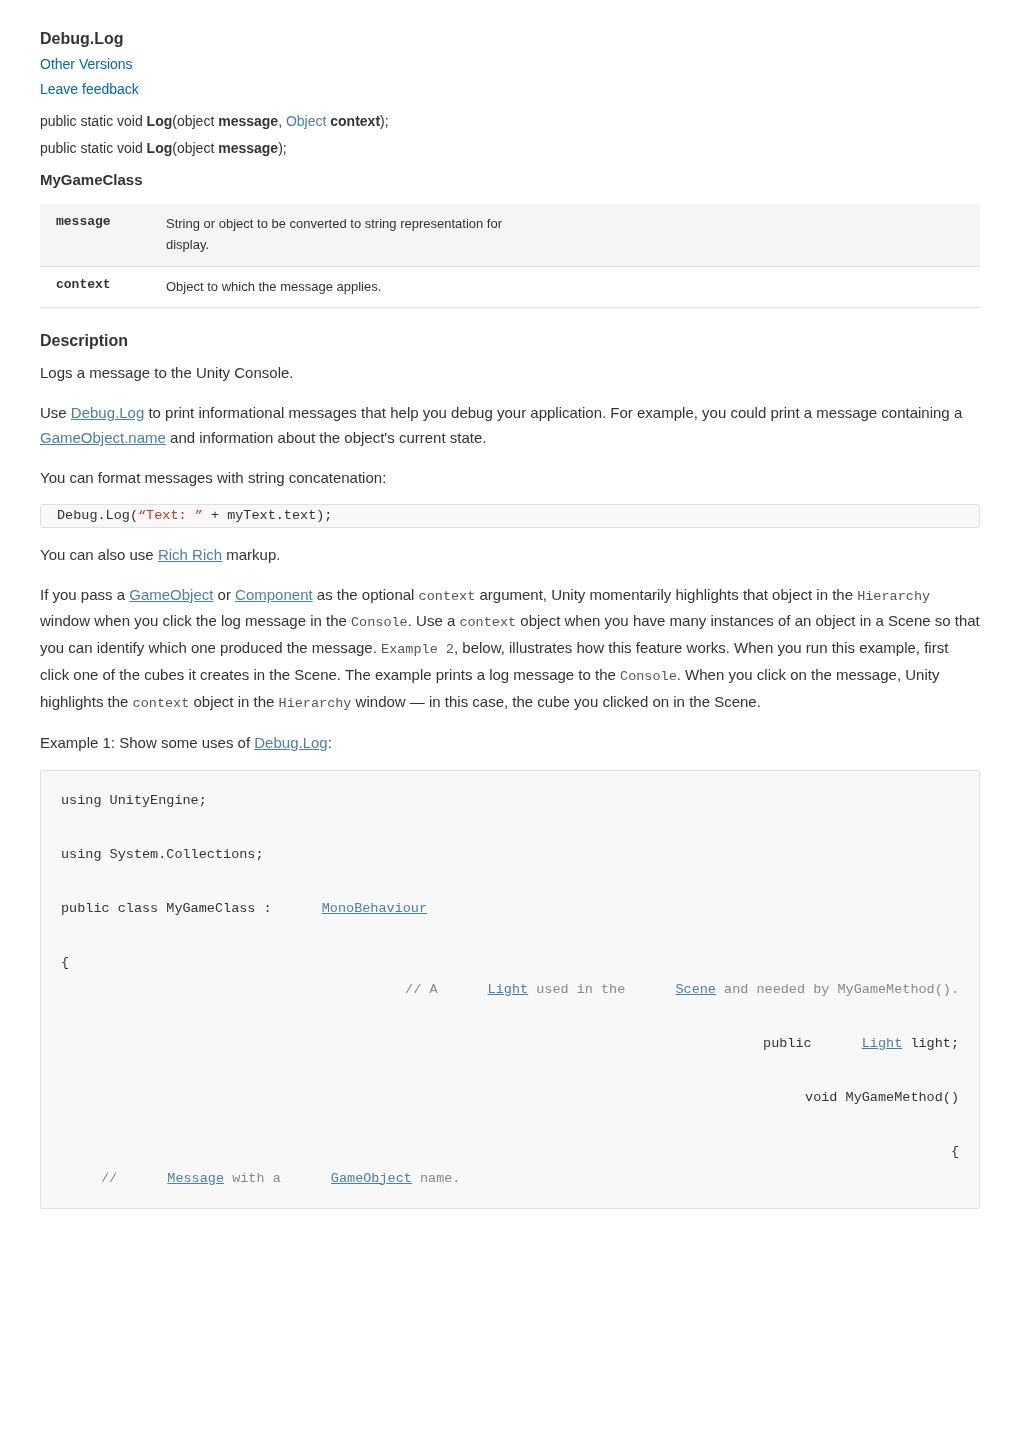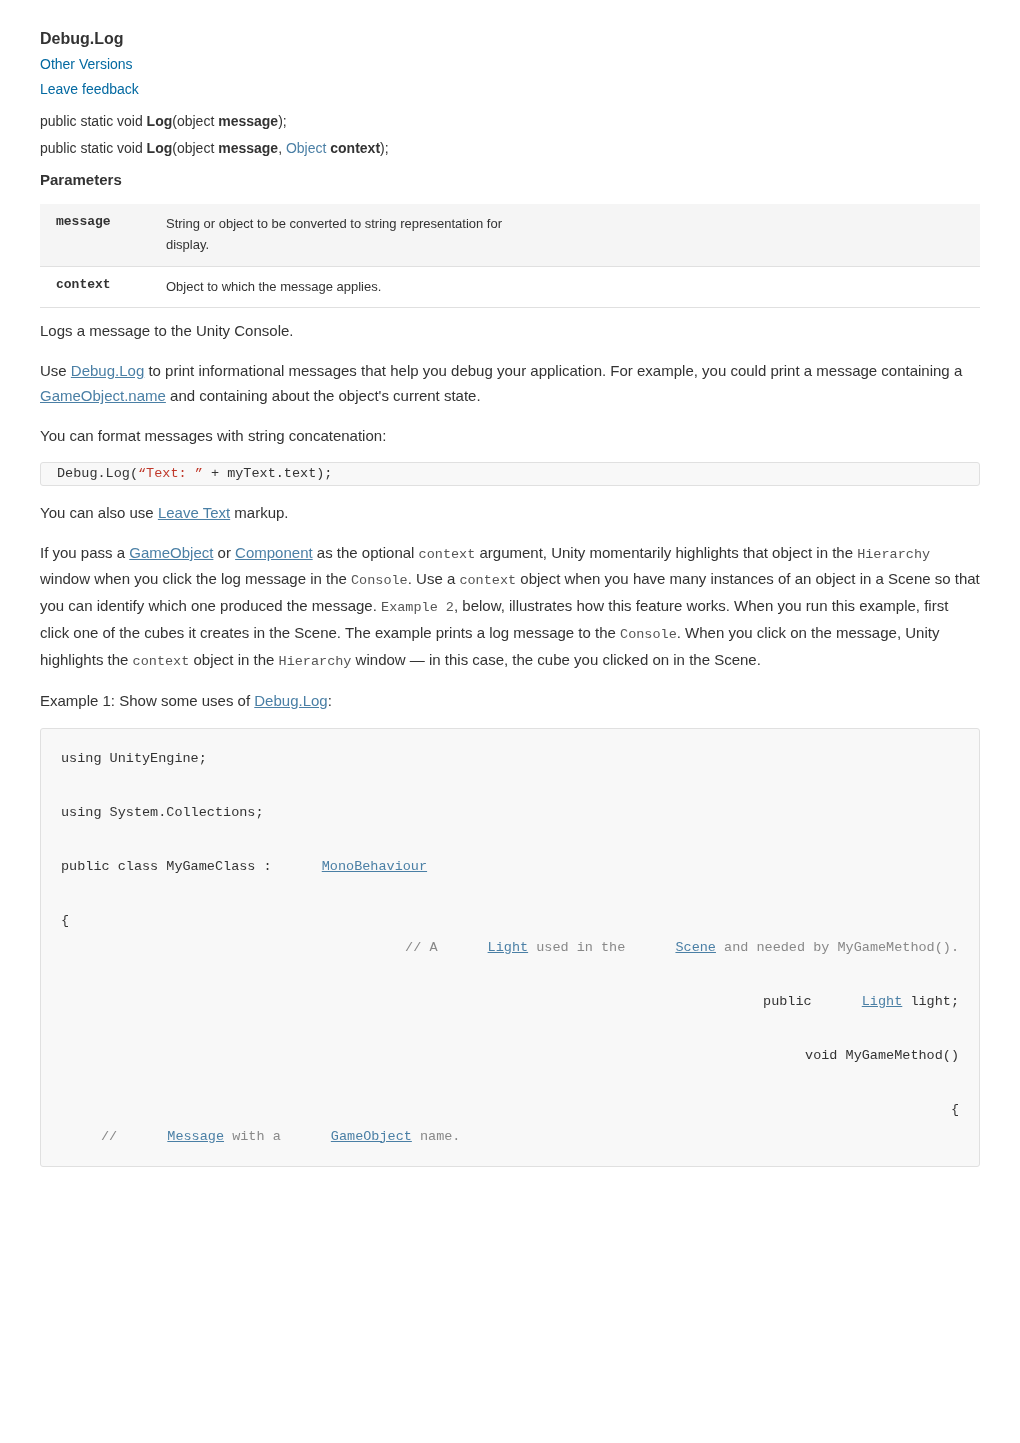--- a/index.html
+++ b/index.html
@@ -167,59 +167,60 @@
     <a href="#">Debug.Log</a>
   </div>
   <div class="subtitle-links">
     <a href="#">Other Versions</a><br>
     <a href="#">Leave feedback</a>
   </div>
 </div>
 
 <div class="signature-block" style="margin-top:6px;">
   <div>
+    <span>public static void </span><strong>Log</strong><span>(object <strong>message</strong>, <a href="#">Object</a> <strong>context</strong>);</span>
+  </div>
+  <div>
     <span>public static void </span><strong>Log</strong><span>(object <strong>message</strong>);</span>
   </div>
-  <div>
-    <span>public static void </span><strong>Log</strong><span>(object <strong>message</strong>, <a href="#">Object</a> <strong>context</strong>);</span>
-  </div>
-  <div class="params-heading">Parameters</div>
+  <div class="params-heading">MyGameClass</div>
 </div>
 
 <table class="params-table">
   <tbody>
       <tr>
     <td>message</td>
     <td>String or object to be converted to string representation for<br>display.</td>
   </tr>
   <tr>
     <td>context</td>
     <td>Object to which the message applies.</td>
   </tr>
 </tbody>
   </table>
 
 <div>
+  <div class="section-heading">Description</div>
 
   <p class="description-para">Logs a message to the Unity Console.</p>
 
   <p class="description-para">
-    <span>Use </span><a href="#">Debug.Log</a><span> to print informational messages that help you debug your application. For example, you could print a message containing a </span><a href="#">GameObject.name</a><span> and containing about the object's current state.</span>
+    <span>Use </span><a href="#">Debug.Log</a><span> to print informational messages that help you debug your application. For example, you could print a message containing a </span><a href="#">GameObject.name</a><span> and information about the object's current state.</span>
   </p>
 
   <p class="description-para">
     <span>You can format messages with string concatenation:</span>
   </p>
 
   <div class="code-block" style="margin-bottom:14px; padding: 0 16px; line-height: 1.6;">
     <span>Debug.Log(<span style="color:#c0392b">“Text: ”</span> + myText.text);</span>
   </div>
 
   <p class="description-para">
-    <span>You can also use </span><a href="#">Leave Text</a><span> markup.</span>
+    <span>You can also use </span><a href="#">Rich Rich</a><span> markup.</span>
   </p>
 
   <p class="description-para">
     <span>If you pass a </span><a href="#">GameObject</a><span> or </span><a href="#">Component</a><span> as the optional <span class="code-inline">context</span> argument, Unity momentarily highlights that object in the <span class="code-inline">Hierarchy</span> window when you click the log message in the <span class="code-inline">Console</span>. Use a <span class="code-inline">context</span> object when you have many instances of an object in a Scene so that you can identify which one produced the message. <span class="code-inline">Example 2</span>, below, illustrates how this feature works. When you run this example, first click one of the cubes it creates in the Scene. The example prints a log message to the <span class="code-inline">Console</span>. When you click on the message, Unity highlights the <span class="code-inline">context</span> object in the <span class="code-inline">Hierarchy</span> window — in this case, the cube you clicked on in the Scene.</span>
   </p>
 
   <p class="description-para">
     <span>Example 1: Show some uses of </span><a href="#">Debug.Log</a><span>:</span>
   </p>
 

